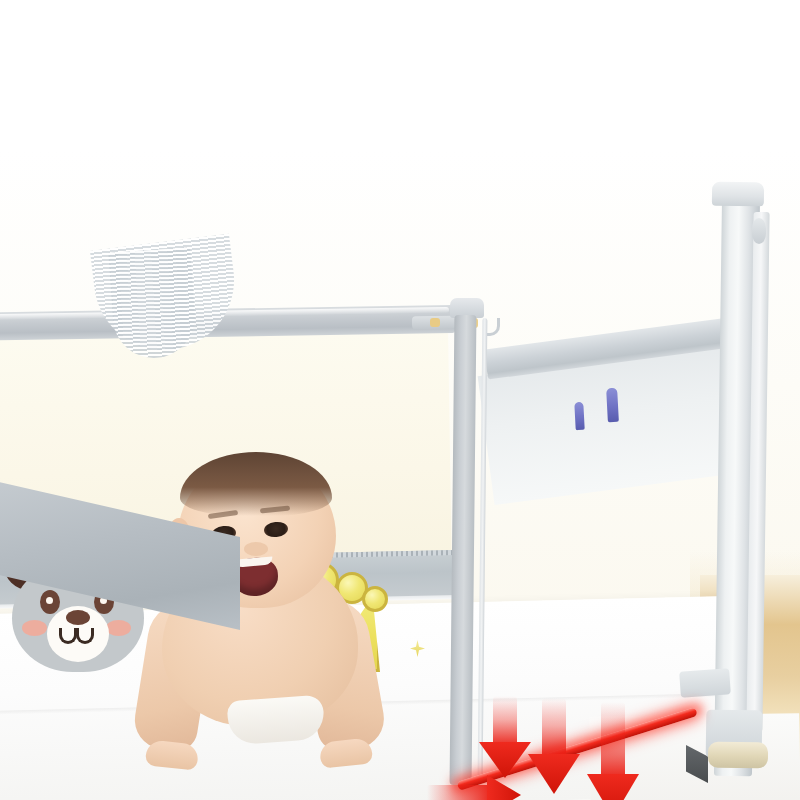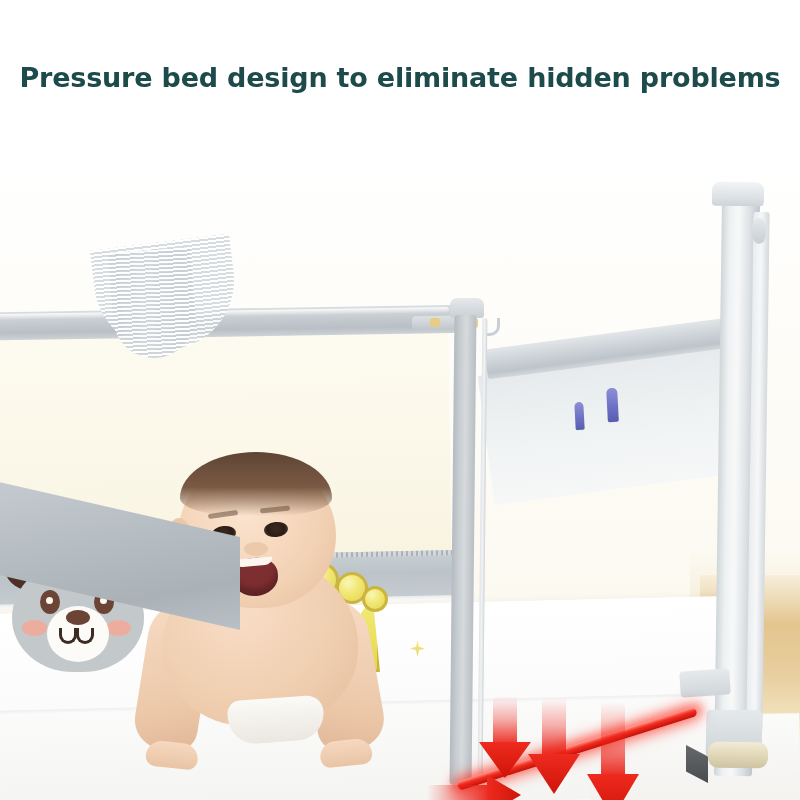--- a/index.html
+++ b/index.html
@@ -433,21 +433,20 @@
     background:linear-gradient(180deg,#4a4f53,#2b2f32);
     clip-path:polygon(0% 0%,100% 30%,100% 100%,0% 70%);
     opacity:.85;
   }
 </style>
 </head>
 <body>
 
 <div id="stage">
 
-  <div id="headline">Pressure bed design to eliminate hidden problems</div>
 
   <div id="photo">
 
     <div class="wall"></div>
     <div class="floor-shadow"></div>
     <div class="floor"></div>
 
     <div class="mattress"></div>
     <div class="mattress-edge"></div>
     <div class="mattress-right"></div>

